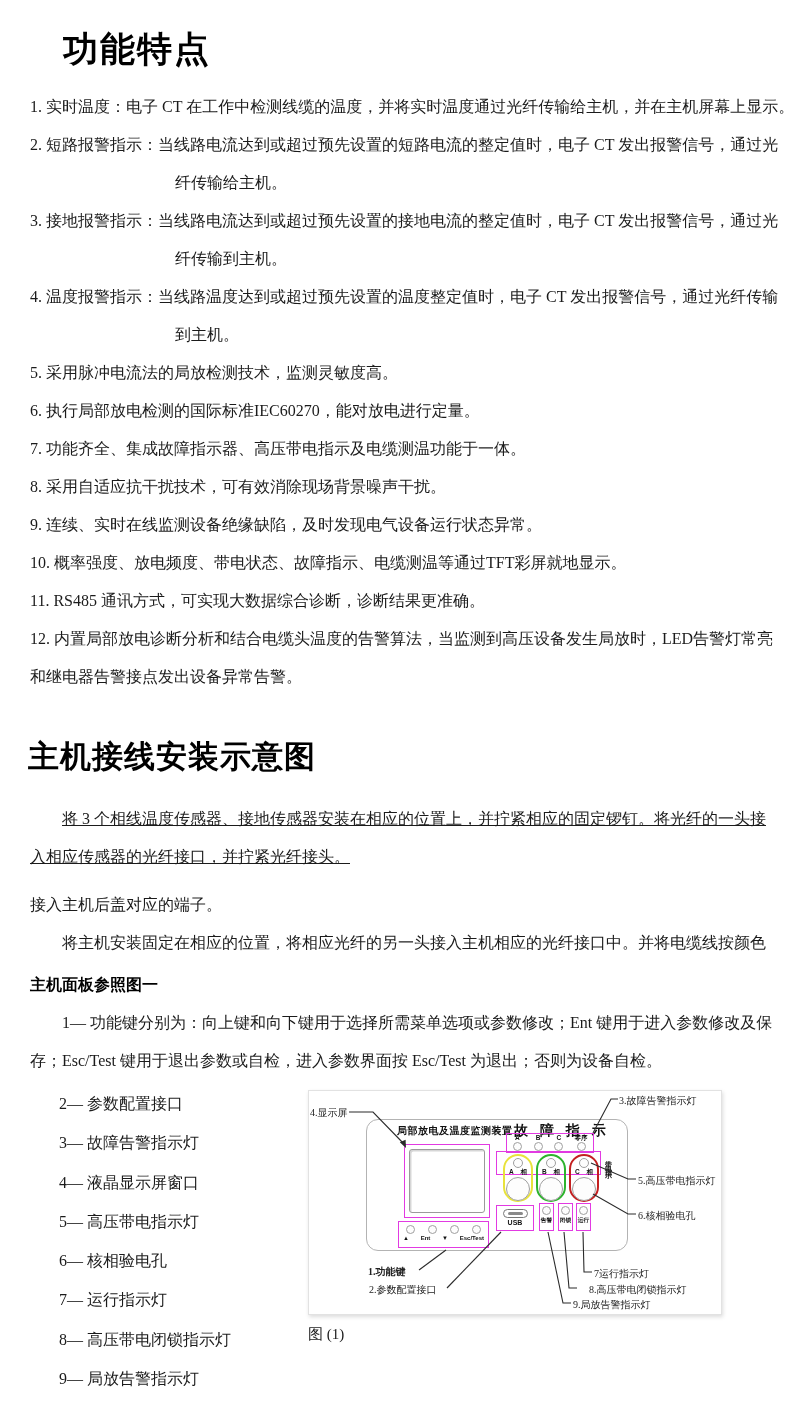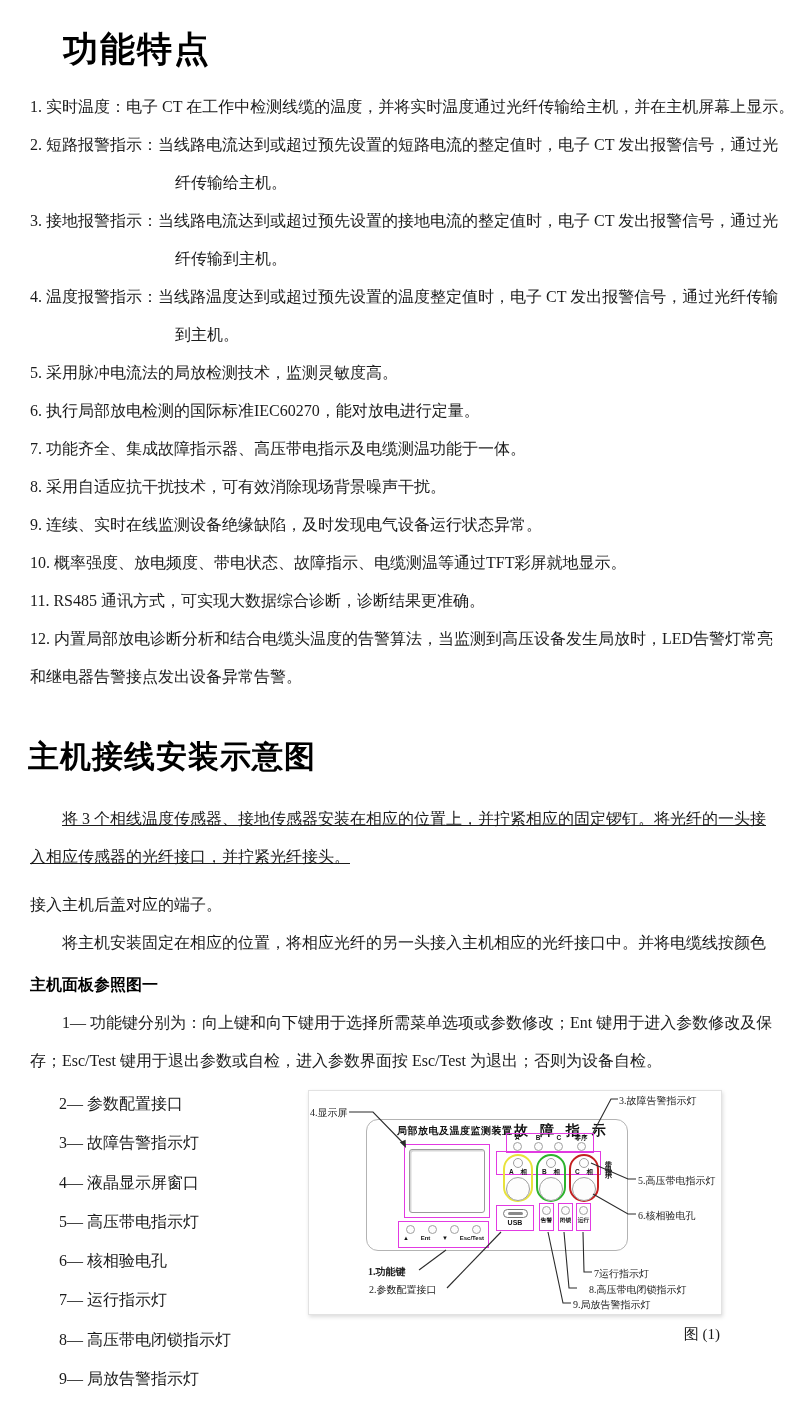--- a/index.html
+++ b/index.html
@@ -46,21 +46,21 @@
   .fault-col{display:flex;flex-direction:column;align-items:center;}
   .fault-col .lab{font-family:"Liberation Sans",sans-serif;font-weight:700;font-size:6.5px;line-height:7px;color:#111;white-space:nowrap;}
   .fault-col .cir{width:9px;height:9px;margin-top:1px;}
   .phase-box{position:absolute;left:187px;top:60px;width:105px;height:24px;z-index:1;}
   .stad{position:absolute;top:63px;width:30px;height:48px;border-radius:16px;background:transparent;z-index:2;}
   .stad .dot{width:10px;height:10px;margin:2px auto 0;}
   .stad .prow{display:flex;justify-content:space-between;padding:0 4px;font-family:"Liberation Sans",sans-serif;font-weight:700;font-size:6.5px;line-height:8px;color:#111;}
   .stad .big{width:24px;height:24px;margin:1px auto 0;}
   .live-v{position:absolute;left:294px;top:64px;height:48px;writing-mode:vertical-rl;letter-spacing:4px;font-family:"Liberation Sans",sans-serif;font-weight:700;font-size:7px;color:#111;}
   .co{position:absolute;font-size:10px;color:#222;white-space:nowrap;}
-  .cap{font-size:15px;color:#1b1b1b;text-align:right;}
+  .cap{font-size:15px;color:#1b1b1b;text-align:left;}
   svg.lines{position:absolute;left:0;top:0;z-index:6;pointer-events:none;}
 </style>
 </head>
 <body>
 
 <div class="abs h1" style="left:30px;top:26px;">功能特点</div>
 
 <div class="abs" style="left:30px;top:88px;right:6px;">
   <div class="ln">1. 实时温度：电子 CT 在工作中检测线缆的温度，并将实时温度通过光纤传输给主机，并在主机屏幕上显示。</div>
   <div class="ln">2. 短路报警指示：当线路电流达到或超过预先设置的短路电流的整定值时，电子 CT 发出报警信号，通过光</div>

